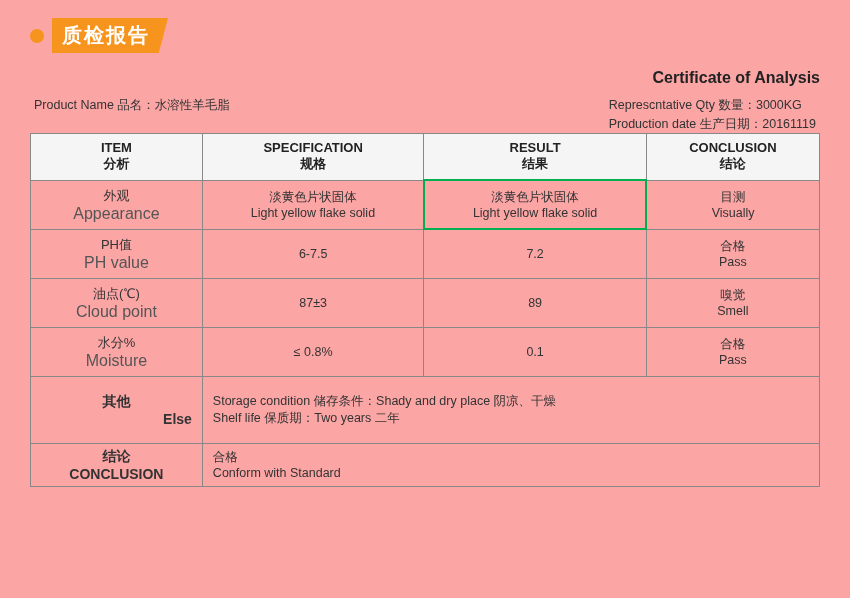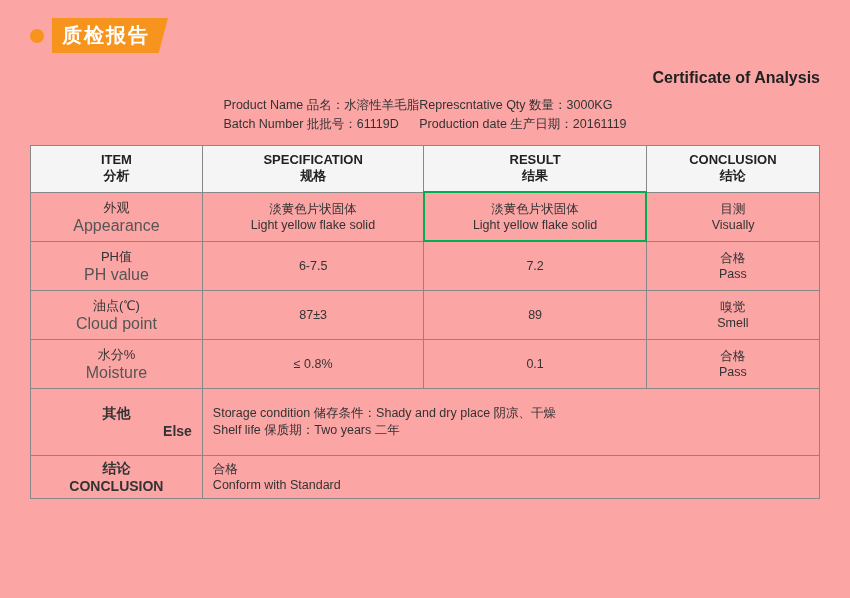--- a/index.html
+++ b/index.html
@@ -49,24 +49,23 @@
       text-align: right;
       font-size: 16px;
       font-weight: bold;
       margin-bottom: 10px;
       color: #222;
     }
 
     
     .product-info {
       display: flex;
-      justify-content: center;
+      justify-content: space-between;
       font-size: 12.5px;
       color: #333;
-      margin-bottom: 12px;
       padding: 0 4px;
     }
     .product-info-left, .product-info-right {
       display: flex;
       flex-direction: column;
       gap: 2px;
     }
 
     
     .analysis-table {
@@ -132,21 +131,20 @@
     <div class="header-title-wrap">
       <span class="header-title">质检报告</span>
     </div>
   </div>
 
   <div class="cert-title">Certificate of Analysis</div>
 
   <div class="product-info">
     <div class="product-info-left">
       <span>Product Name 品名：水溶性羊毛脂</span>
-      <span>Batch Number 批批号：61119D</span>
     </div>
     <div class="product-info-right">
       <span>Represcntative Qty 数量：3000KG</span>
       <span>Production date 生产日期：20161119</span>
     </div>
   </div>
 
   <table class="analysis-table">
     <thead>
       <tr>

